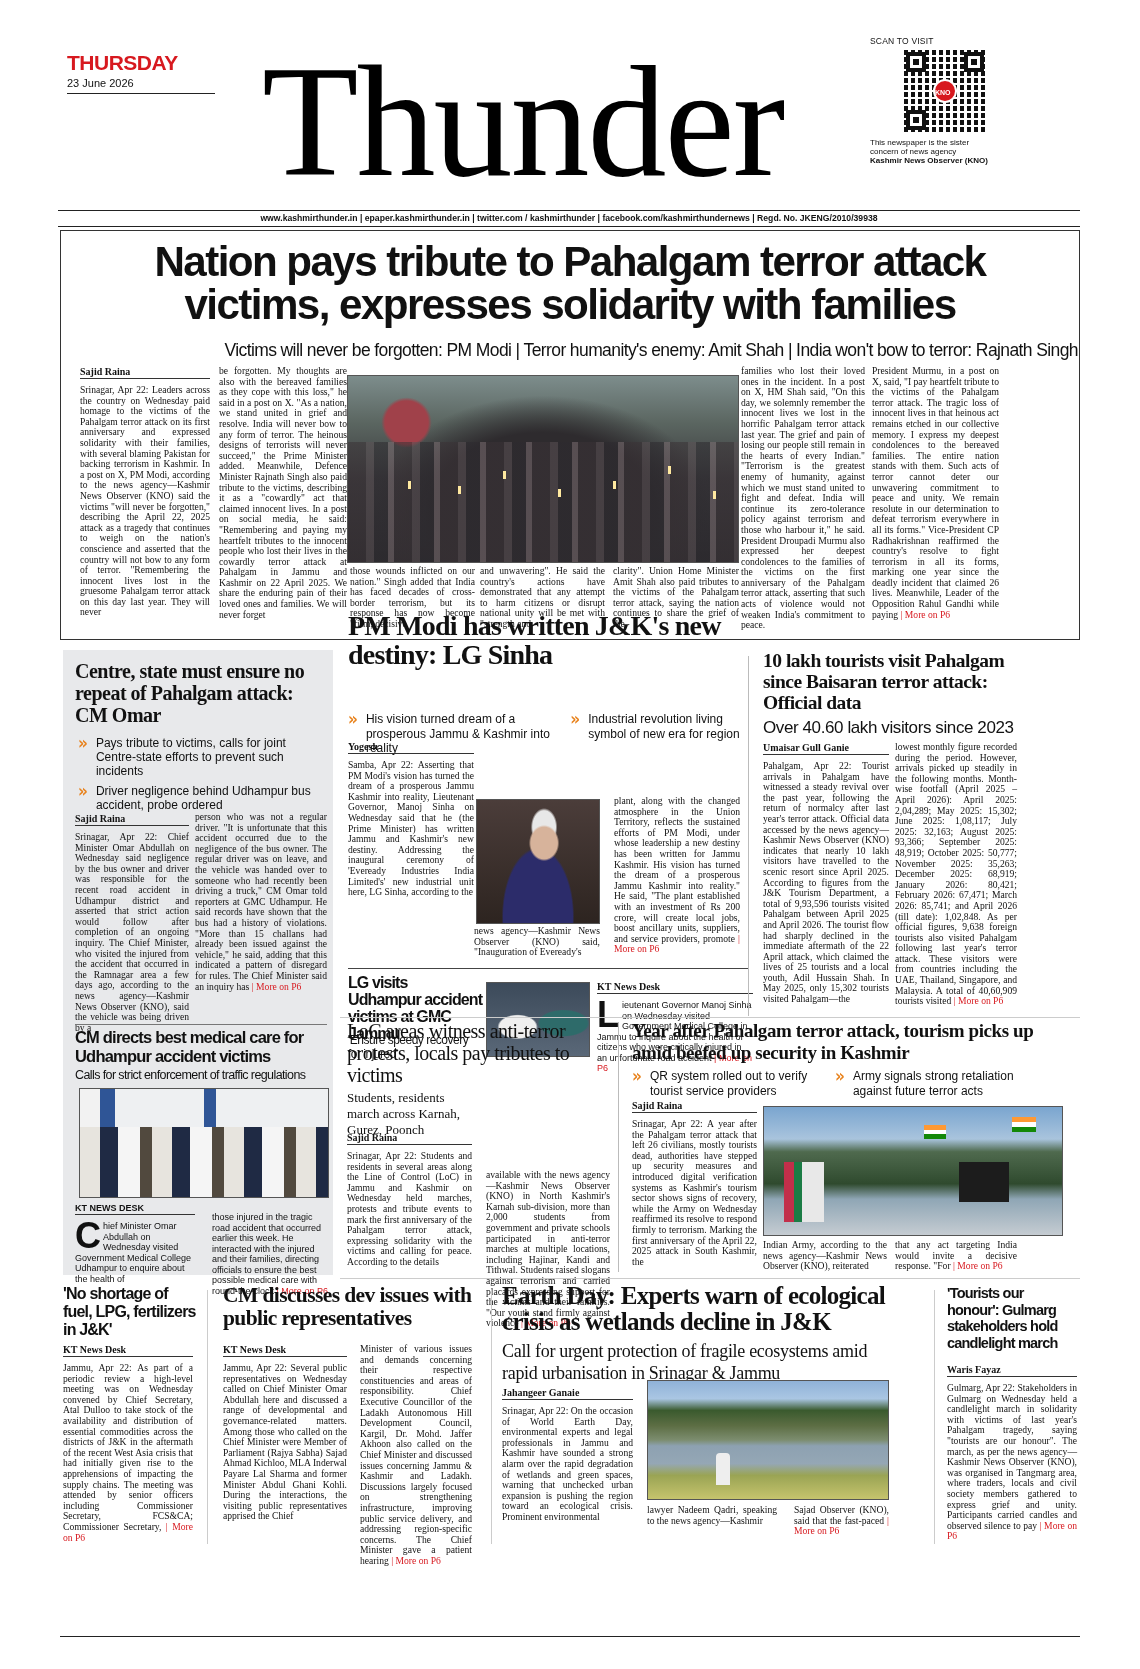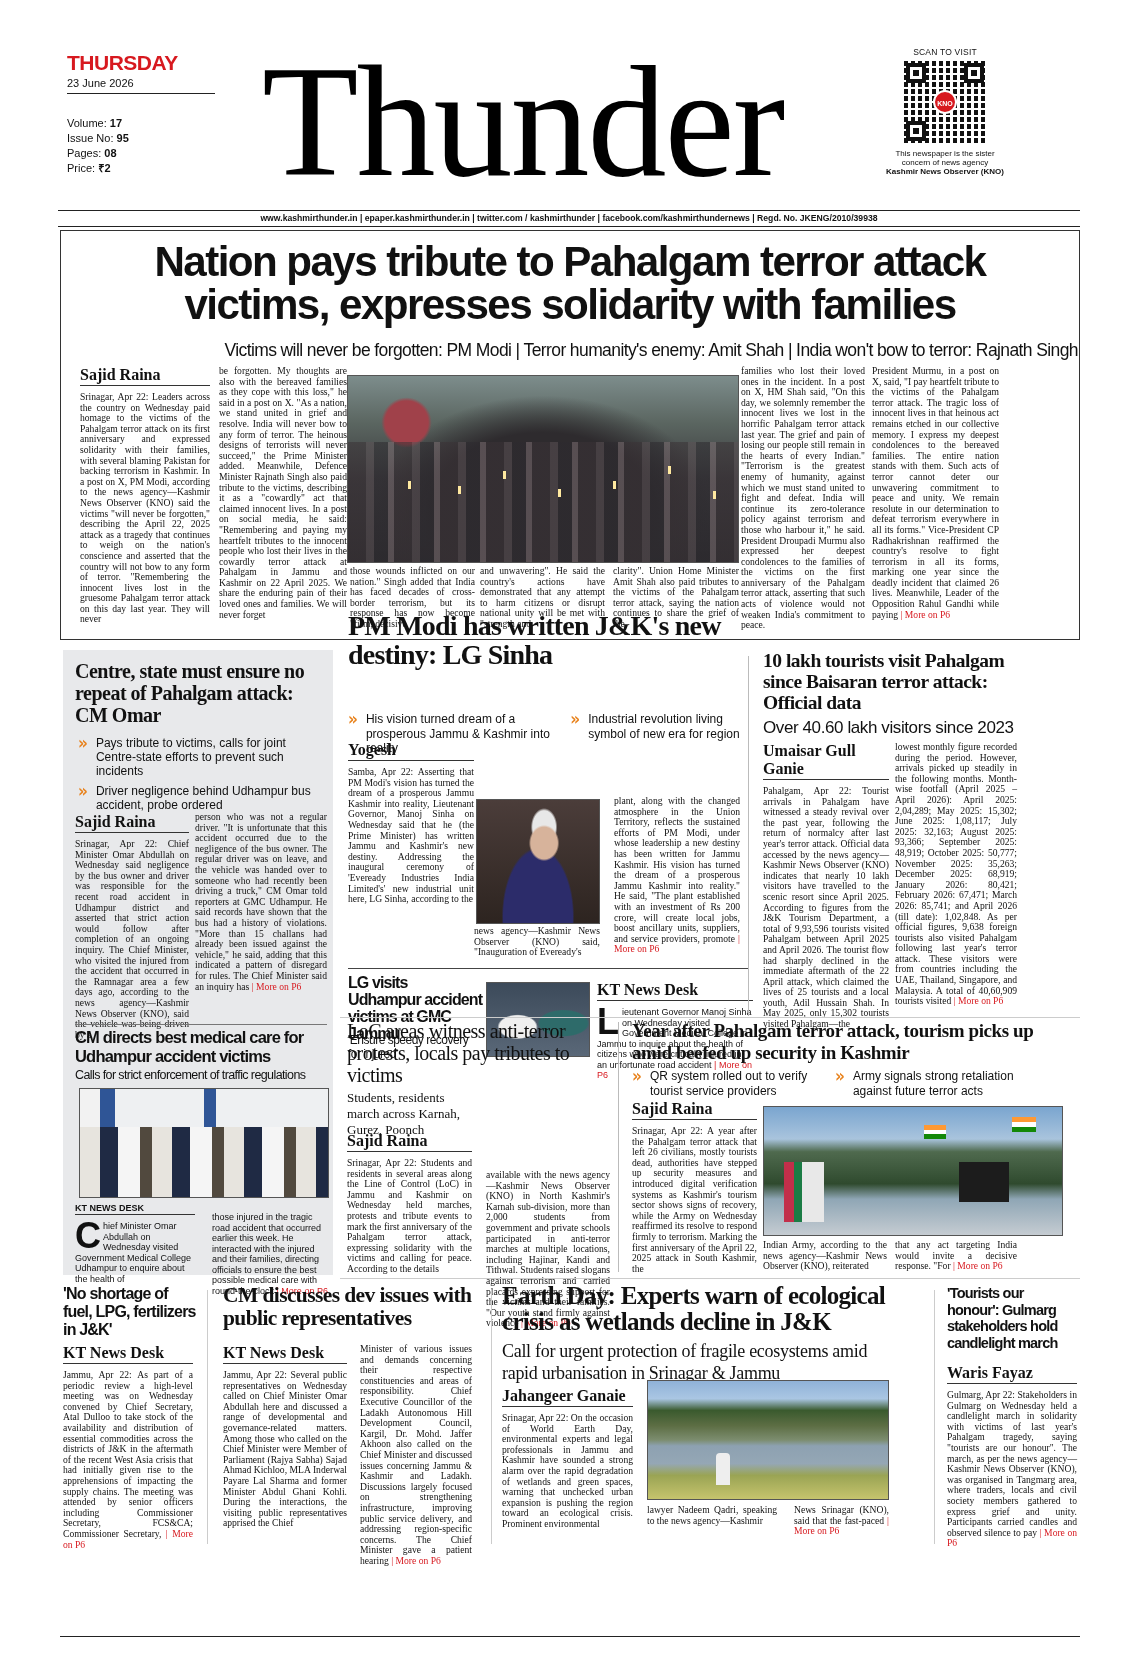--- a/index.html
+++ b/index.html
@@ -2,48 +2,42 @@
 <html><head>
 <meta charset="utf-8">
 <style>
 *{box-sizing:border-box;margin:0;padding:0}
 body{width:1140px;height:1669px;background:#fff;font-family:"Liberation Serif",serif;color:#111;position:relative;overflow:hidden}
 .abs{position:absolute}
 .sans{font-family:"Liberation Sans",sans-serif}
 .serif{font-family:"Liberation Serif",serif}
 p.body{font-size:9.6px;line-height:10.6px;text-align:justify;hyphens:auto}
 p.body .more{color:#d7191f}
-.byline{font-size:16px;font-weight:bold;border-bottom:1px solid #333;padding-bottom:1px;margin-bottom:6px}
+.byline{font-size:10px;font-weight:bold;border-bottom:1px solid #333;padding-bottom:1px;margin-bottom:6px}
 .chev{color:#e8831e;font-weight:bold;font-size:17px;line-height:14px;margin-right:8px;font-family:"DejaVu Sans",sans-serif}
 .bullet{display:flex;align-items:flex-start;font-size:13.5px;line-height:14.5px;font-family:"Liberation Sans",sans-serif;font-stretch:condensed}
 .photo{background:#6b7178;border:1px solid #555;overflow:hidden}
 .col{position:absolute}
 .hr{position:absolute;height:1px;background:#333}
 .vr{position:absolute;width:1px;background:#999}
 </style>
 </head>
 <body>
 
 <div class="abs sans" style="left:67px;top:52px;width:148px">
   <div style="color:#d7191f;font-weight:bold;font-size:21px;letter-spacing:-0.5px;line-height:22px">THURSDAY</div>
   <div style="font-size:11px;margin-top:3px">23 June 2026</div>
   <div style="border-top:1.5px solid #222;margin-top:4px;width:148px"></div>
-  <div style="font-size:11px;line-height:15px;margin-top:22px">
-    <div><span>Volume: </span><b>17</b></div>
-    <div><span>Issue No: </span><b>95</b></div>
-    <div><span>Pages: </span><b>08</b></div>
-    <div><span>Price: </span><b>₹2</b></div>
-  </div>
 </div>
 
 <div class="abs" style="left:262px;top:42px;width:560px;height:160px">
   <div class="abs serif" style="left:0;top:0;font-size:158px;line-height:160px;letter-spacing:-2px;color:#000">Thunder</div>
 </div>
 
-<div class="abs sans" style="left:870px;top:47px;width:150px;text-align:center">
+<div class="abs sans" style="left:870px;top:36px;width:150px;text-align:left">
   <div style="font-size:8.5px;letter-spacing:0.2px">SCAN TO VISIT</div>
   <div style="margin:4px auto 0;width:82px;height:82px;position:relative;background:
     repeating-linear-gradient(90deg,#111 0 4px,#fff 4px 7px),#111;">
     <div style="position:absolute;inset:0;background:repeating-linear-gradient(0deg,transparent 0 5px,#fff 5px 7px)"></div>
     <div style="position:absolute;left:2px;top:2px;width:20px;height:20px;border:4px solid #111;background:#fff">
         <div style="margin:3px;width:6px;height:6px;background:#111"></div>
       </div>
     <div style="position:absolute;right:2px;top:2px;width:20px;height:20px;border:4px solid #111;background:#fff">
         <div style="margin:3px;width:6px;height:6px;background:#111"></div>
       </div>
@@ -256,21 +250,21 @@
   <p class="body">Srinagar, Apr 22: On the occasion of World Earth Day, environmental experts and legal professionals in Jammu and Kashmir have sounded a strong alarm over the rapid degradation of wetlands and green spaces, warning that unchecked urban expansion is pushing the region toward an ecological crisis. Prominent environmental</p>
 </div>
 <div class="abs photo" style="left:647px;top:1380px;width:242px;height:120px;background:
   linear-gradient(180deg,#8fb2d8 0%,#aac6e3 15%,#3a5a2e 25%,#5d6e44 38%,#7c8d6f 50%,#8da1b1 55%,#95a7b5 70%,#9aa454 80%,#c6c46d 100%)">
   <div style="position:absolute;left:68px;top:72px;width:14px;height:32px;background:#eee;border-radius:4px 4px 0 0"></div>
 </div>
 <div class="col" style="left:647px;top:1505px;width:130px">
     <p class="body">lawyer Nadeem Qadri, speaking to the news agency—Kashmir</p>
   </div>
 <div class="col" style="left:794px;top:1505px;width:95px">
-  <p class="body"><span>News Srinagar (KNO), said that the fast-paced</span><span class="more"> | More on P6</span></p>
+  <p class="body"><span>Sajad Observer (KNO), said that the fast-paced</span><span class="more"> | More on P6</span></p>
 </div>
 <div class="vr" style="left:934px;top:1290px;height:254px;background:#ccc"></div>
 
 <div class="abs sans" style="left:947px;top:1285px;width:130px;font-weight:bold;font-size:14.5px;line-height:16.5px;letter-spacing:-0.8px">'Tourists our honour': Gulmarg stakeholders hold candlelight march</div>
 <div class="col" style="left:947px;top:1364px;width:130px">
   <div class="byline">Waris Fayaz</div>
   <p class="body"><span>Gulmarg, Apr 22: Stakeholders in Gulmarg on Wednesday held a candlelight march in solidarity with victims of last year's Pahalgam tragedy, saying "tourists are our honour". The march, as per the news agency—Kashmir News Observer (KNO), was organised in Tangmarg area, where traders, locals and civil society members gathered to express grief and unity. Participants carried candles and observed silence to pay</span><span class="more"> | More on P6</span></p>
 </div>
 
 <div class="hr" style="left:60px;top:1636px;width:1020px;background:#222"></div>

